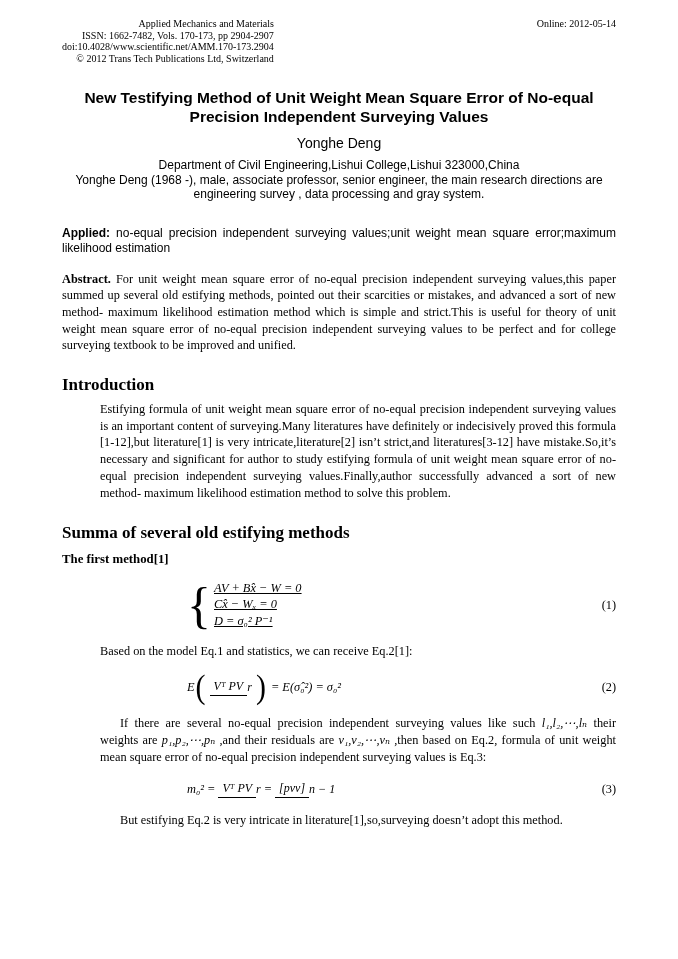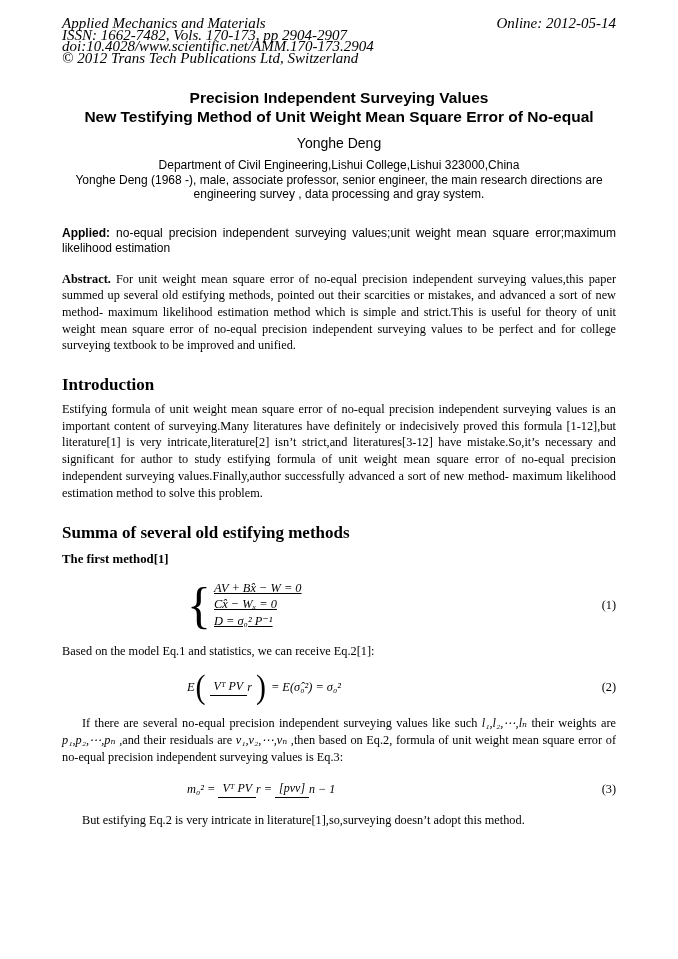--- a/index.html
+++ b/index.html
@@ -4,21 +4,21 @@
 <style>
   html,body{margin:0;padding:0;background:#ffffff;}
   .page{
     width:678px;height:959px;box-sizing:border-box;position:relative;
     background:#ffffff;color:#000;overflow:hidden;
     padding:18px 62px 0 62px;
     font-family:"Liberation Serif","DejaVu Serif",serif;
   }
   
   .jheader{display:flex;justify-content:space-between;align-items:flex-start;
-    font-style:italic;font-size:15px;line-height:11.6px;}
+    font-size:10px;line-height:11.6px;text-align:right;}
   .jheader .right{white-space:nowrap;}
   
   .title{margin-top:24px;text-align:center;
     font-family:"Liberation Sans","DejaVu Sans",sans-serif;
     font-weight:bold;font-size:15.5px;line-height:19px;color:#000;}
   .author{margin-top:9px;text-align:center;
     font-family:"Liberation Sans","DejaVu Sans",sans-serif;font-size:14px;}
   .affil,.email,.bio{text-align:center;
     font-family:"Liberation Sans","DejaVu Sans",sans-serif;font-size:12px;line-height:14.5px;}
   .affil{margin-top:7px;}
@@ -26,21 +26,21 @@
   .bio{margin-top:0;}
   
   .keywords{margin-top:24px;text-align:justify;
     font-family:"Liberation Sans","DejaVu Sans",sans-serif;font-size:12px;line-height:15px;}
   .keywords b{font-weight:bold;}
   
   .para{margin-top:15px;text-align:justify;font-size:12.3px;line-height:16.6px;}
   .para b{font-weight:bold;}
   .h-section{margin-top:21px;font-weight:bold;font-size:17px;}
   .h-sub{margin-top:9px;font-weight:bold;font-size:12.8px;}
-  .body-para{margin-top:6px;text-align:justify;font-size:12.3px;line-height:16.8px;}
+  .body-para{margin-top:6px;text-align:justify;font-size:12.3px;line-height:16.8px;margin-left:38px;}
   .indent{text-indent:20px;}
   .mi{font-style:italic;}
   
   .equation{position:relative;margin:13px 0 13px 125px;min-height:20px;}
   .eq-body{display:inline-flex;align-items:center;font-style:italic;font-size:12.4px;}
   .eq-num{position:absolute;right:0;top:50%;transform:translateY(-50%);
     font-style:normal;font-size:12.3px;}
   .brace{font-size:50px;font-weight:400;line-height:1;display:inline-block;
     transform:scaleY(1.02);margin-right:3px;font-style:normal;}
   .eq1-lines{display:inline-block;line-height:16.5px;text-decoration:underline;}
@@ -61,22 +61,22 @@
     <div class="left">
       <div>Applied Mechanics and Materials</div>
       <div>ISSN: 1662-7482, Vols. 170-173, pp 2904-2907</div>
       <div>doi:10.4028/www.scientific.net/AMM.170-173.2904</div>
       <div>© 2012 Trans Tech Publications Ltd, Switzerland</div>
     </div>
     <div class="right">Online: 2012-05-14</div>
   </div>
 
   <div class="title">
+    <div>New Testifying Method of Unit Weight Mean Square Error of No-equal</div>
     <div>Precision Independent Surveying Values</div>
-    <div>New Testifying Method of Unit Weight Mean Square Error of No-equal</div>
   </div>
 
   <div class="author">Yonghe Deng</div>
   <div class="affil">Department of Civil Engineering,Lishui College,Lishui 323000,China</div>
   <div class="bio">Yonghe Deng (1968 -), male, associate professor, senior engineer, the main research directions are engineering survey , data processing and gray system.</div>
 
   <div class="keywords">
     <b>Applied:</b>
     <span>no-equal precision independent surveying values;unit weight mean square error;maximum likelihood estimation</span>
   </div>

